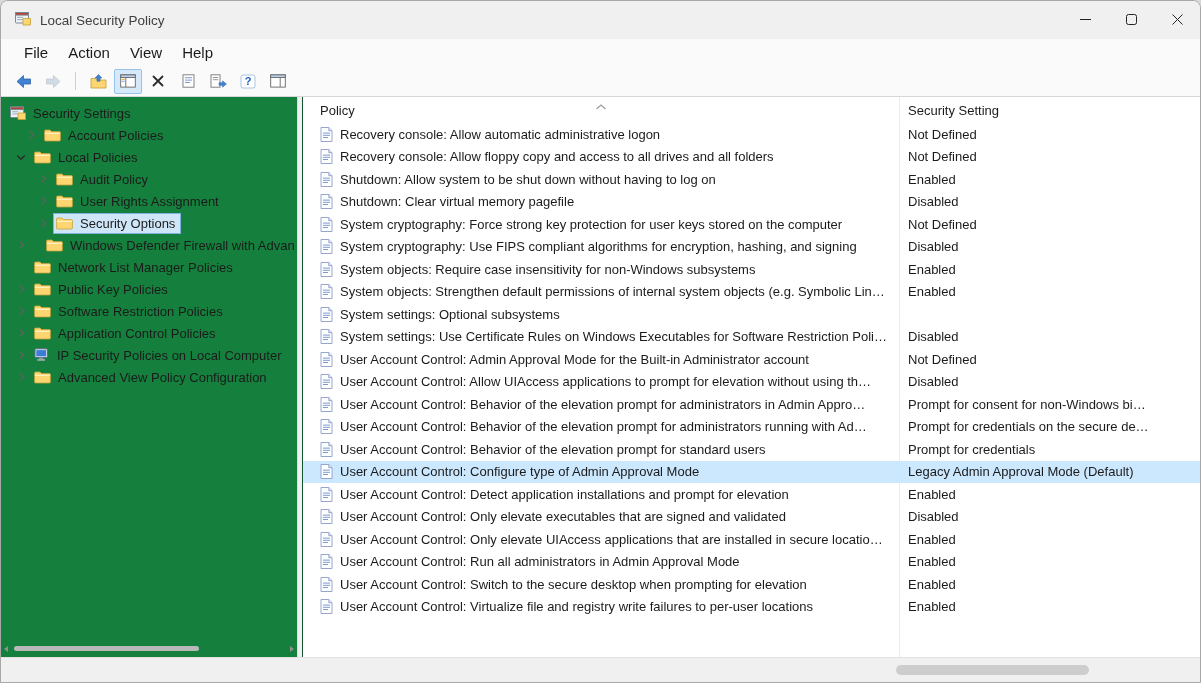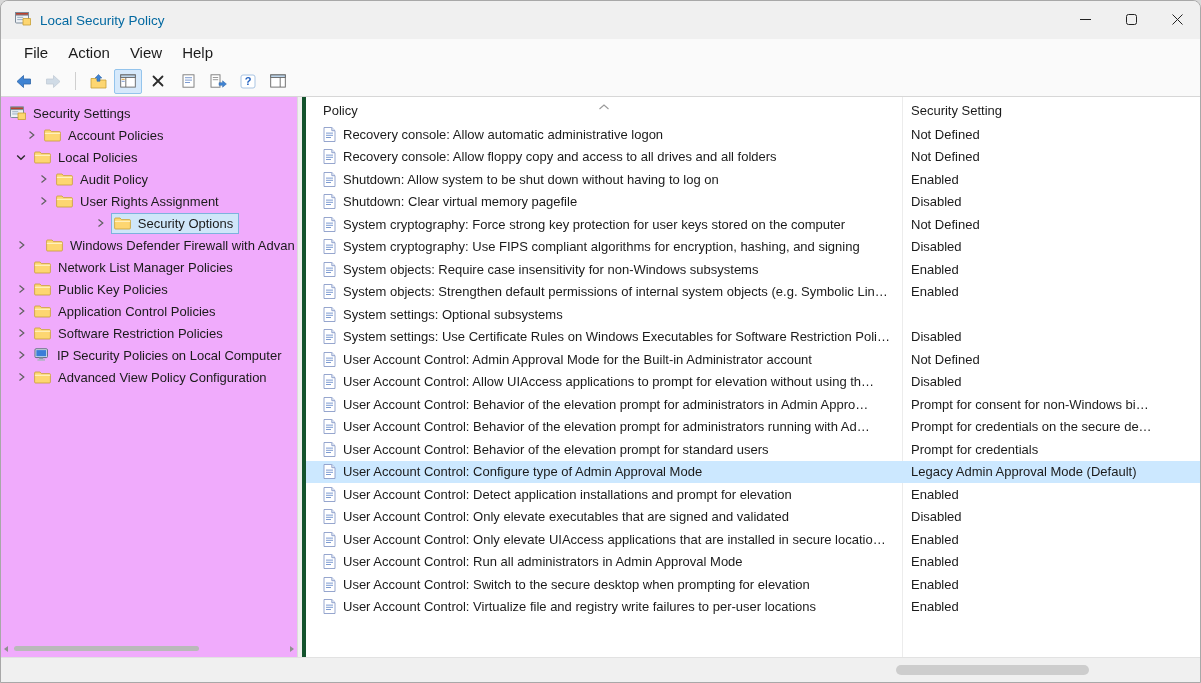--- a/index.html
+++ b/index.html
@@ -6,38 +6,38 @@
   html,body { background:#d8d8d8; font-family:"Liberation Sans", sans-serif; }
   .window{
     width:1201px; height:683px; background:#f0f0f0;
     border:1px solid #a8a8a8; border-radius:8px 8px 0 0; overflow:hidden;
     position:relative; display:flex; flex-direction:column; cursor:default;
     color:#1b1b1b;
   }
   
   .titlebar{ height:38px; flex:0 0 auto; display:flex; align-items:center; justify-content:space-between; background:#f0f0f0; }
   .title-left{ display:flex; align-items:center; gap:9px; padding-left:14px; }
-  .title-text{ font-size:13.5px; color:#0369a1; }
+  .title-text{ font-size:13.5px; color:#404040; }
   .win-controls{ display:flex; height:100%; }
   .win-btn{ width:46px; height:100%; display:flex; align-items:center; justify-content:center; background:transparent; border:none; }
   
   .menubar{ height:27px; flex:0 0 auto; background:#fafafa; display:flex; align-items:center; padding-left:13px; }
   .menu-item{ font-size:15px; padding:4px 10px; }
   
   .toolbar{ height:31px; flex:0 0 auto; background:#fafafa; display:flex; align-items:center; padding-left:8px; gap:2px; border-bottom:1px solid #d7d7d7; }
   .tool-btn{ width:28px; height:25px; display:flex; align-items:center; justify-content:center; background:transparent; border:1px solid transparent; border-radius:2px; }
   .tool-btn.active{ background:#d6e9fb; border-color:#94c4ec; }
   .tool-btn.disabled{ opacity:.45; }
   .tool-sep{ width:1px; height:18px; background:#cfcfcf; margin:0 6px; }
   .ticon{ display:flex; }
   
   .main{ flex:1; min-height:0; display:flex; background:#f0f0f0; }
-  .tree-pane{ width:297px; flex:0 0 auto; background:#f0abfc; border-right:1px solid #dcdcdc; position:relative; padding-top:5px; overflow:hidden; }
+  .tree-pane{ width:297px; flex:0 0 auto; background:#15803d; border-right:1px solid #dcdcdc; position:relative; padding-top:5px; overflow:hidden; }
   .splitter{ width:4px; flex:0 0 auto; background:#f0f0f0; }
-  .list-pane{ flex:1; min-width:0; background:#fff; border-left:4px solid #14532d; position:relative; display:flex; flex-direction:column; overflow:hidden; }
+  .list-pane{ flex:1; min-width:0; background:#fff; border-left:1px solid #14532d; position:relative; display:flex; flex-direction:column; overflow:hidden; }
   
   .tree-item{ height:22px; display:flex; align-items:center; font-size:13px; white-space:nowrap; }
   .chev{ width:20px; flex:0 0 auto; display:flex; align-items:center; justify-content:center; }
   .hl{ display:flex; align-items:center; padding:2px 5px 2px 2px; border:1px solid transparent; }
   .tree-item.selected .hl{ background:#cfe6f9; border-color:#7db2dd; }
   .ti-icon{ display:flex; margin-right:7px; flex:0 0 auto; }
   
   .tree-hscroll{ position:absolute; left:3px; right:3px; bottom:2px; height:13px; display:flex; align-items:center; }
   .sb-arr-l{ width:0;height:0;border-top:3.5px solid transparent;border-bottom:3.5px solid transparent;border-right:4.5px solid #8f8f8f; margin-right:4px;}
   .sb-arr-r{ width:0;height:0;border-top:3.5px solid transparent;border-bottom:3.5px solid transparent;border-left:4.5px solid #8f8f8f; margin-left:4px;}
@@ -259,21 +259,21 @@
             <span class="hl">
               <span class="ti-icon">
                 <svg width="17" height="13" viewBox="0 0 17 13">
                   <path d="M0.6 2 Q0.6 1 1.6 1 H6 L7.5 2.6 H15.4 Q16.4 2.6 16.4 3.6 V11 Q16.4 12 15.4 12 H1.6 Q0.6 12 0.6 11 Z" fill="#fdd671" stroke="#c79f35" stroke-width="0.8"></path>
                   <path d="M0.9 4.3 H16.1" stroke="#fff0bd" stroke-width="1.3"></path>
                 </svg>
               </span>
               <span class="ti-label">User Rights Assignment</span>
             </span>
           </div>
-          <div class="tree-item selected" style="padding-left: 32px; justify-content: center;">
+          <div class="tree-item selected" style="padding-left: 32px;">
             <span class="chev">
               <svg width="9" height="10" viewBox="0 0 9 10">
                 <path d="M2.5 1.5 L6.8 5 L2.5 8.5" fill="none" stroke="#5f5f5f" stroke-width="1.2"></path>
               </svg>
             </span>
             <span class="hl">
               <span class="ti-icon">
                 <svg width="17" height="13" viewBox="0 0 17 13">
                   <path d="M0.6 2 Q0.6 1 1.6 1 H6 L7.5 2.6 H15.4 Q16.4 2.6 16.4 3.6 V11 Q16.4 12 15.4 12 H1.6 Q0.6 12 0.6 11 Z" fill="#fdd671" stroke="#c79f35" stroke-width="0.8"></path>
                   <path d="M0.9 4.3 H16.1" stroke="#fff0bd" stroke-width="1.3"></path>
@@ -332,37 +332,37 @@
                 <path d="M2.5 1.5 L6.8 5 L2.5 8.5" fill="none" stroke="#5f5f5f" stroke-width="1.2"></path>
               </svg>
             </span>
             <span class="hl">
               <span class="ti-icon">
                 <svg width="17" height="13" viewBox="0 0 17 13">
                   <path d="M0.6 2 Q0.6 1 1.6 1 H6 L7.5 2.6 H15.4 Q16.4 2.6 16.4 3.6 V11 Q16.4 12 15.4 12 H1.6 Q0.6 12 0.6 11 Z" fill="#fdd671" stroke="#c79f35" stroke-width="0.8"></path>
                   <path d="M0.9 4.3 H16.1" stroke="#fff0bd" stroke-width="1.3"></path>
                 </svg>
               </span>
+              <span class="ti-label">Software Restriction Policies</span>
+            </span>
+          </div>
+          <div class="tree-item" style="padding-left: 10px;">
+            <span class="chev">
+              <svg width="9" height="10" viewBox="0 0 9 10">
+                <path d="M2.5 1.5 L6.8 5 L2.5 8.5" fill="none" stroke="#5f5f5f" stroke-width="1.2"></path>
+              </svg>
+            </span>
+            <span class="hl">
+              <span class="ti-icon">
+                <svg width="17" height="13" viewBox="0 0 17 13">
+                  <path d="M0.6 2 Q0.6 1 1.6 1 H6 L7.5 2.6 H15.4 Q16.4 2.6 16.4 3.6 V11 Q16.4 12 15.4 12 H1.6 Q0.6 12 0.6 11 Z" fill="#fdd671" stroke="#c79f35" stroke-width="0.8"></path>
+                  <path d="M0.9 4.3 H16.1" stroke="#fff0bd" stroke-width="1.3"></path>
+                </svg>
+              </span>
               <span class="ti-label">Application Control Policies</span>
-            </span>
-          </div>
-          <div class="tree-item" style="padding-left: 10px;">
-            <span class="chev">
-              <svg width="9" height="10" viewBox="0 0 9 10">
-                <path d="M2.5 1.5 L6.8 5 L2.5 8.5" fill="none" stroke="#5f5f5f" stroke-width="1.2"></path>
-              </svg>
-            </span>
-            <span class="hl">
-              <span class="ti-icon">
-                <svg width="17" height="13" viewBox="0 0 17 13">
-                  <path d="M0.6 2 Q0.6 1 1.6 1 H6 L7.5 2.6 H15.4 Q16.4 2.6 16.4 3.6 V11 Q16.4 12 15.4 12 H1.6 Q0.6 12 0.6 11 Z" fill="#fdd671" stroke="#c79f35" stroke-width="0.8"></path>
-                  <path d="M0.9 4.3 H16.1" stroke="#fff0bd" stroke-width="1.3"></path>
-                </svg>
-              </span>
-              <span class="ti-label">Software Restriction Policies</span>
             </span>
           </div>
           <div class="tree-item" style="padding-left: 10px;">
             <span class="chev">
               <svg width="9" height="10" viewBox="0 0 9 10">
                 <path d="M2.5 1.5 L6.8 5 L2.5 8.5" fill="none" stroke="#5f5f5f" stroke-width="1.2"></path>
               </svg>
             </span>
             <span class="hl">
               <span class="ti-icon">

